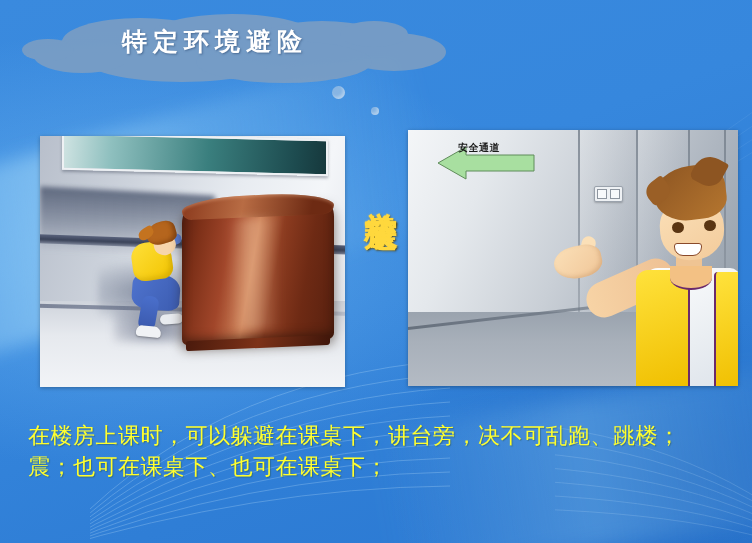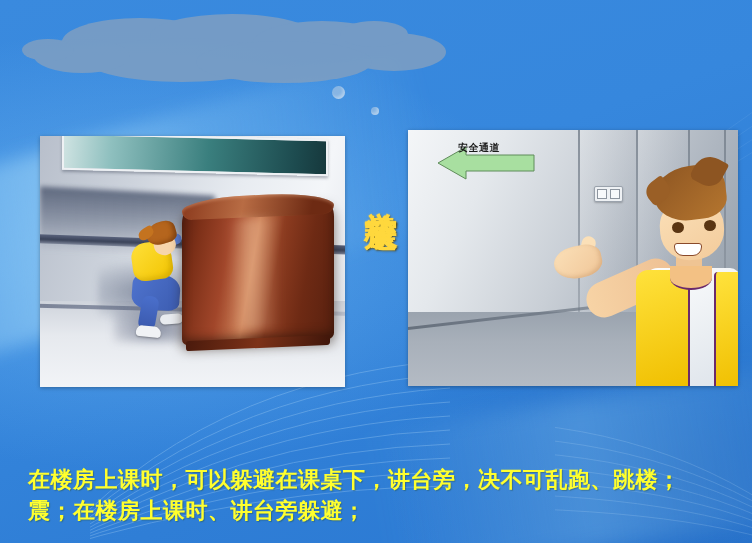--- a/index.html
+++ b/index.html
@@ -258,25 +258,24 @@
 
   
   .body-text {
     position: absolute;
     left: 28px;
     top: 420px;
     width: 706px;
     font-size: 22px;
     line-height: 1.42;
     color: #ffff2e;
-    font-weight: bold;
+    font-weight: normal;
     letter-spacing: 0.5px;
     text-shadow: 1px 1px 1px rgba(40,70,30,0.35);
     font-family: "DejaVu Serif", "Liberation Serif", serif;
-    margin-top: 44px;
   }
 </style>
 </head>
 <body>
 
 <div id="slide">
 
   <div class="bg-base"></div>
   <div class="bg-streak"></div>
   <div class="bg-streak2"></div>
@@ -323,20 +322,21 @@
       <ellipse cx="210" cy="24" rx="82" ry="22"></ellipse>
       <ellipse cx="300" cy="32" rx="70" ry="23"></ellipse>
       <ellipse cx="372" cy="40" rx="52" ry="19"></ellipse>
       <ellipse cx="160" cy="48" rx="96" ry="22"></ellipse>
       <ellipse cx="262" cy="50" rx="88" ry="21"></ellipse>
       <ellipse cx="60" cy="44" rx="48" ry="17"></ellipse>
       <ellipse cx="26" cy="38" rx="26" ry="11"></ellipse>
       <ellipse cx="352" cy="22" rx="34" ry="13"></ellipse>
     </g>
   </svg>
+  <div class="title-text">特定环境避险</div>
 
   <div class="bubble bubble-a"></div>
   <div class="bubble bubble-b"></div>
 
   <div class="photo photo-left">
     <div class="lw-wall"></div>
     <div class="lw-board"></div>
     <div class="lw-smudge"></div>
     <div class="lw-rail"></div>
     <div class="lw-floor"></div>
@@ -400,16 +400,16 @@
       <div class="sr sr-hair"></div>
       <div class="sr sr-spike1"></div>
       <div class="sr sr-spike2"></div>
     </div>
   </div>
 
   <div class="vertical-caption">学校避震</div>
 
   <div class="body-text">
     <div>在楼房上课时，可以躲避在课桌下，讲台旁，决不可乱跑、跳楼；</div>
-    <div>震；在楼房上课时、讲台旁躲避；</div>
+    <div>震；也可在课桌下、也可在课桌下；</div>
   </div>
 
 </div>
 
 </body></html>

